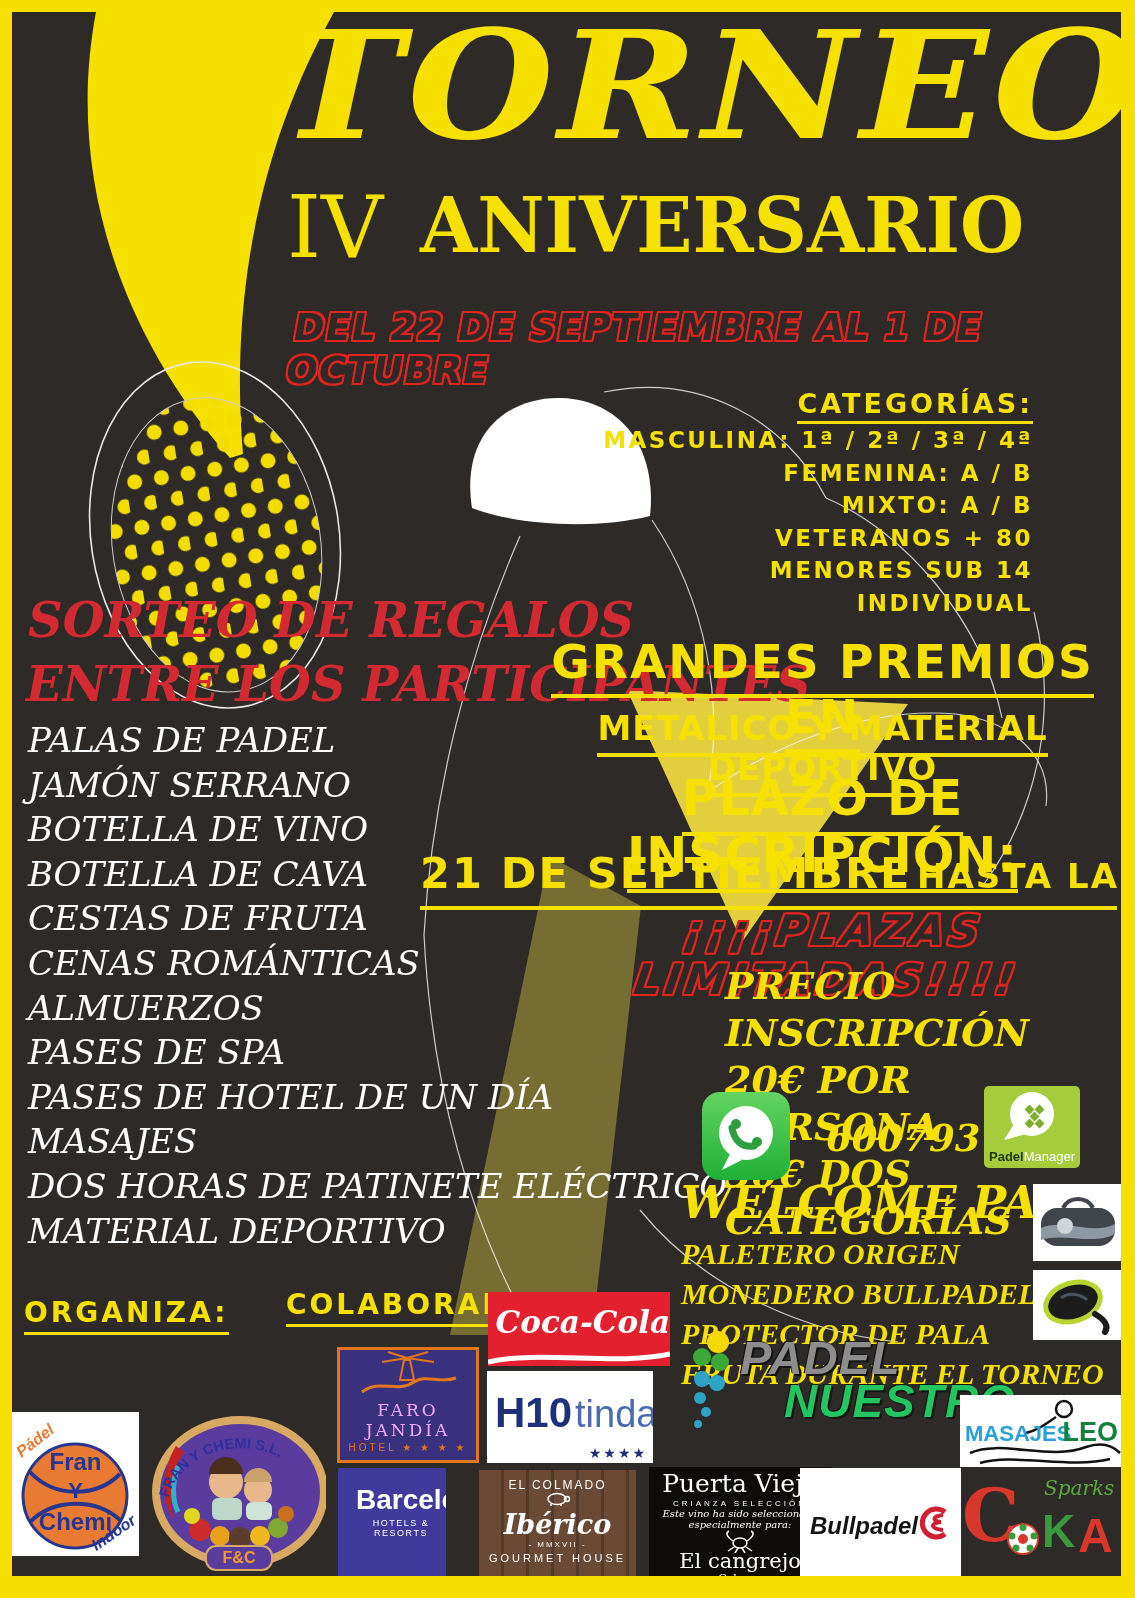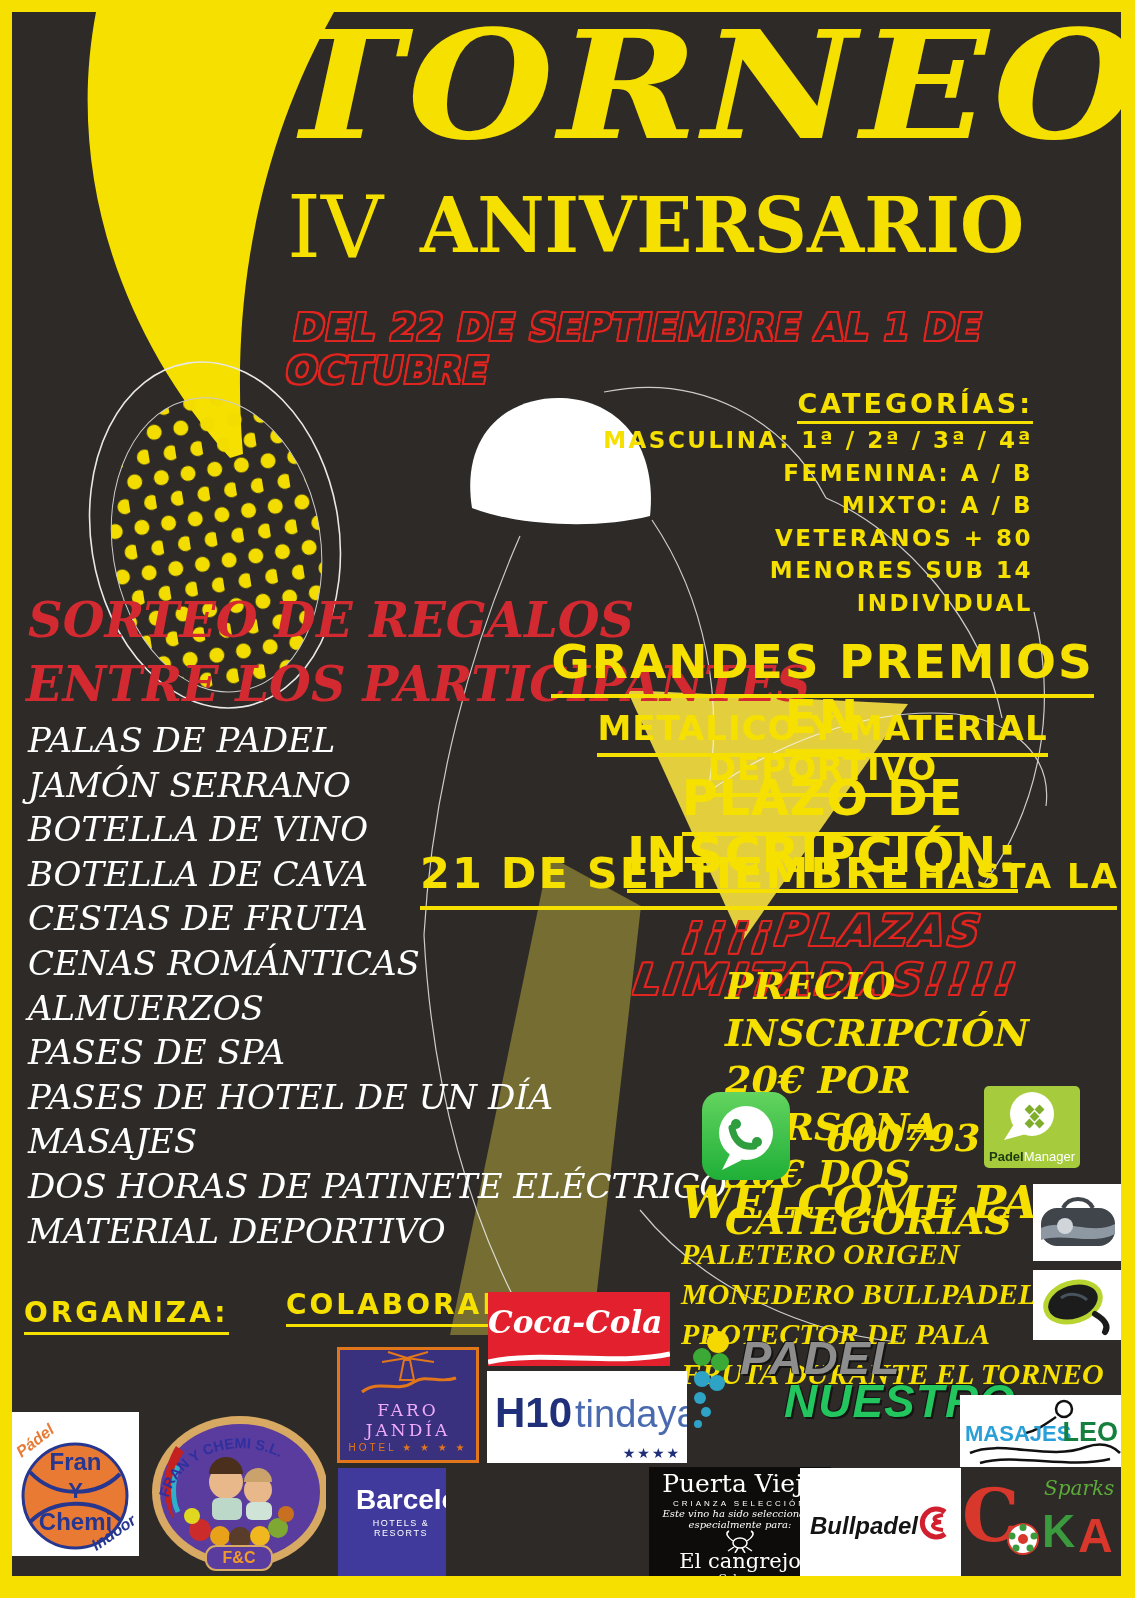--- a/index.html
+++ b/index.html
@@ -80,24 +80,24 @@
             font-family:"Liberation Sans",sans-serif;}
   #fcp-padel{position:absolute;left:2px;top:20px;color:#e87a33;font-style:italic;font-weight:bold;
              font-size:16px;transform:rotate(-38deg);}
   #fcp-indoor{position:absolute;right:0px;bottom:14px;color:#27368f;font-style:italic;font-weight:bold;
               font-size:16px;transform:rotate(-35deg);}
   #logo-franchemi-sl{left:148px;top:1408px;width:178px;height:172px;background:transparent;}
   #logo-faro{left:337px;top:1347px;width:142px;height:116px;background:#39307e;border:3px solid #e2761b;
              text-align:center;}
   .faro-name{color:#f0abfc;font-family:"DejaVu Serif",serif;font-size:17px;letter-spacing:3px;line-height:20px;}
   .faro-hotel{color:#e2761b;font-size:10px;letter-spacing:3px;margin-top:2px;}
-  #logo-coca{left:488px;top:1292px;width:182px;height:74px;background:#e3212e;text-align:left;}
+  #logo-coca{left:488px;top:1292px;width:182px;height:74px;background:#e3212e;text-align:right;}
   #coca-script{color:#ffffff;font-family:"DejaVu Serif",serif;font-style:italic;font-weight:bold;
                font-size:31px;line-height:60px;}
-  #logo-h10{left:487px;top:1371px;width:200px;height:92px;background:#ffffff;}
+  #logo-h10{left:487px;top:1371px;width:166px;height:92px;background:#ffffff;}
   #h10-brand{position:absolute;left:8px;top:18px;color:#1f2f7a;font-weight:bold;font-size:42px;}
   #h10-name{position:absolute;left:88px;top:22px;color:#4a6ab0;font-size:38px;}
   #h10-stars{position:absolute;right:6px;bottom:2px;color:#1f2f7a;font-size:14px;letter-spacing:2px;}
   #logo-padelnuestro{left:688px;top:1330px;width:250px;height:105px;background:transparent;overflow:visible;}
   #pn-padel{position:absolute;left:52px;top:0px;font-size:47px;font-weight:bold;font-style:italic;
             color:#8d8d8d;text-shadow:2px 2px 0 #141414,-1px -1px 0 #141414;letter-spacing:1px;}
   #pn-nuestro{position:absolute;left:64px;top:44px;font-size:46px;font-weight:bold;font-style:italic;
               color:#22c55e;text-shadow:2px 2px 0 #141414,-1px -1px 0 #141414;letter-spacing:1px;margin-left:32px;}
   #logo-masajes{left:960px;top:1395px;width:163px;height:72px;background:#ffffff;}
   #ml-masajes{position:absolute;left:5px;top:26px;color:#2a9fd8;font-weight:bold;font-size:22px;}
@@ -387,20 +387,33 @@
     </svg>
     <div id="ml-masajes">MASAJES</div>
     <div id="ml-leo">LEO</div>
   </div>
 
   <div class="logo" id="logo-barcelo">
     <div id="barcelo-name">Barceló</div>
     <div id="barcelo-tag">HOTELS &amp; RESORTS</div>
   </div>
 
+  <div class="logo" id="logo-colmado">
+    <div id="colmado-top">EL COLMADO</div>
+    <svg width="26" height="14" viewBox="0 0 26 14">
+      <g stroke="#ffffff" stroke-width="1.5" fill="none">
+        <ellipse cx="12" cy="7" rx="9" ry="5.5"></ellipse>
+        <circle cx="22" cy="7" r="2.5"></circle>
+        <path d="M6,12 L6,14 M16,12 L16,14"></path>
+      </g>
+    </svg>
+    <div id="colmado-name">Ibérico</div>
+    <div id="colmado-year">- MMXVII -</div>
+    <div id="colmado-bottom">GOURMET HOUSE</div>
+  </div>
 
   <div class="logo" id="logo-puerta">
     <div id="pv-title">Puerta Vieja</div>
     <div id="pv-sub">CRIANZA SELECCIÓN</div>
     <div class="pv-note">Este vino ha sido seleccionado</div>
     <div class="pv-note">especialmente para:</div>
     <svg id="pv-crab" width="38" height="24" viewBox="0 0 38 24">
       <g stroke="#ffffff" stroke-width="1.5" fill="none">
         <ellipse cx="19" cy="14" rx="7" ry="5"></ellipse>
         <path d="M12,12 C6,8 4,4 8,2 M26,12 C32,8 34,4 30,2"></path>

